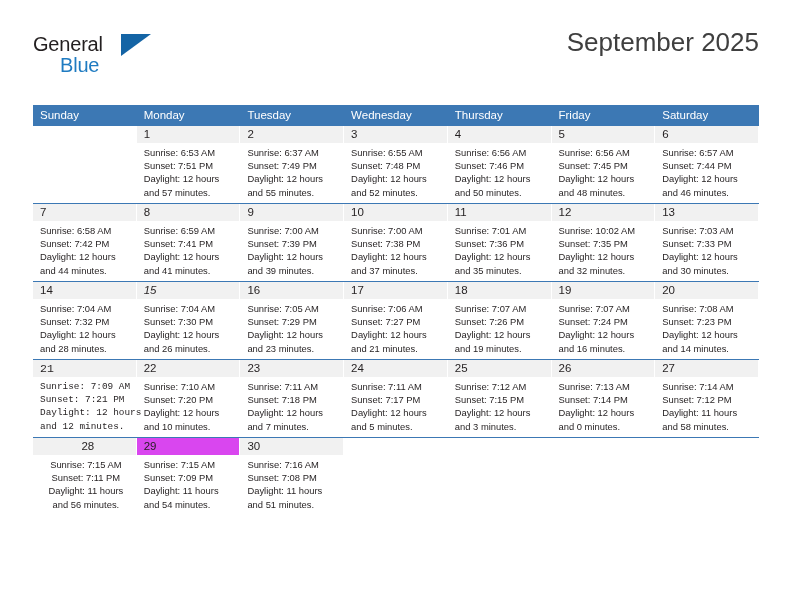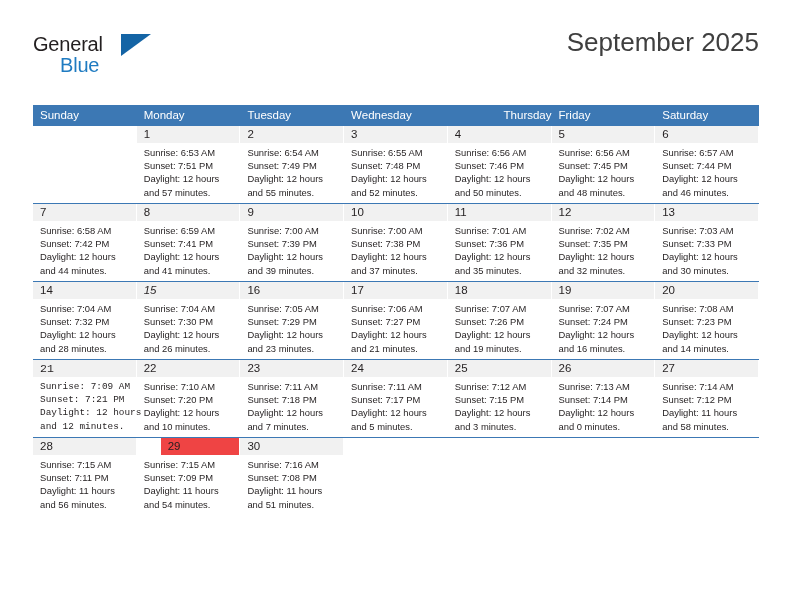--- a/index.html
+++ b/index.html
@@ -163,21 +163,21 @@
 
   </div>
 
   <table class="calendar">
     <thead>
       <tr id="weekday-row">
         <th style="background: rgb(60, 120, 180);">Sunday</th>
         <th style="background: rgb(60, 120, 180);">Monday</th>
         <th style="background: rgb(60, 120, 180);">Tuesday</th>
         <th style="background: rgb(60, 120, 180);">Wednesday</th>
-        <th style="background: rgb(60, 120, 180); text-align: right;">Thursday</th>
+        <th style="background: rgb(60, 120, 180);">Thursday</th>
         <th style="background: rgb(60, 120, 180);">Friday</th>
         <th style="background: rgb(60, 120, 180);">Saturday</th>
       </tr>
     </thead>
     <tbody id="weeks-body">
         <tr class="week-row">
           <td style="border-top: 1px solid rgb(60, 120, 180);">
             <div class="cell-inner">
               <div class="daynum-band empty"></div>
               <div class="cell-lines">
@@ -196,21 +196,21 @@
                 <div>Sunset: 7:51 PM</div>
                 <div>Daylight: 12 hours</div>
                 <div>and 57 minutes.</div>
               </div>
             </div>
           </td>
           <td style="border-top: 1px solid rgb(60, 120, 180);">
             <div class="cell-inner">
               <div class="daynum-band" style="background: rgb(241, 241, 241);">2</div>
               <div class="cell-lines">
-                <div>Sunrise: 6:54 AM</div>
+                <div>Sunrise: 6:37 AM</div>
                 <div>Sunset: 7:49 PM</div>
                 <div>Daylight: 12 hours</div>
                 <div>and 55 minutes.</div>
               </div>
             </div>
           </td>
           <td style="border-top: 1px solid rgb(60, 120, 180);">
             <div class="cell-inner">
               <div class="daynum-band" style="background: rgb(241, 241, 241);">3</div>
               <div class="cell-lines">
@@ -308,21 +308,21 @@
                 <div>Sunset: 7:36 PM</div>
                 <div>Daylight: 12 hours</div>
                 <div>and 35 minutes.</div>
               </div>
             </div>
           </td>
           <td style="border-top: 1px solid rgb(60, 120, 180);">
             <div class="cell-inner">
               <div class="daynum-band" style="background: rgb(241, 241, 241);">12</div>
               <div class="cell-lines">
-                <div>Sunrise: 7:02 AM</div>
+                <div>Sunrise: 10:02 AM</div>
                 <div>Sunset: 7:35 PM</div>
                 <div>Daylight: 12 hours</div>
                 <div>and 32 minutes.</div>
               </div>
             </div>
           </td>
           <td style="border-top: 1px solid rgb(60, 120, 180);">
             <div class="cell-inner">
               <div class="daynum-band" style="background: rgb(241, 241, 241);">13</div>
               <div class="cell-lines">
@@ -486,34 +486,34 @@
               <div class="cell-lines">
                 <div>Sunrise: 7:14 AM</div>
                 <div>Sunset: 7:12 PM</div>
                 <div>Daylight: 11 hours</div>
                 <div>and 58 minutes.</div>
               </div>
             </div>
           </td>
         </tr>
         <tr class="week-row">
-          <td style="border-top: 1px solid rgb(60, 120, 180);">
+          <td style="border-top: 1px solid rgb(60, 120, 180); text-align: center;">
             <div class="cell-inner">
               <div class="daynum-band" style="background: rgb(241, 241, 241);">28</div>
               <div class="cell-lines">
                 <div>Sunrise: 7:15 AM</div>
                 <div>Sunset: 7:11 PM</div>
                 <div>Daylight: 11 hours</div>
                 <div>and 56 minutes.</div>
               </div>
             </div>
           </td>
           <td style="border-top: 1px solid rgb(60, 120, 180);">
             <div class="cell-inner">
-              <div class="daynum-band" style="background: #ef4444; margin-left: 24px;">29</div>
+              <div class="daynum-band" style="background: #d946ef;">29</div>
               <div class="cell-lines">
                 <div>Sunrise: 7:15 AM</div>
                 <div>Sunset: 7:09 PM</div>
                 <div>Daylight: 11 hours</div>
                 <div>and 54 minutes.</div>
               </div>
             </div>
           </td>
           <td style="border-top: 1px solid rgb(60, 120, 180);">
             <div class="cell-inner">

